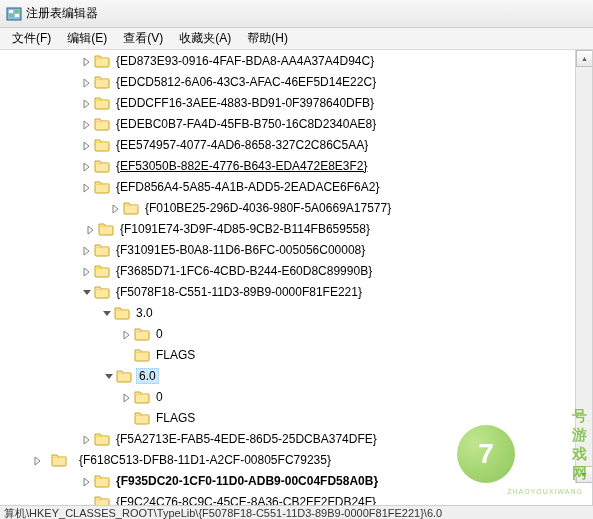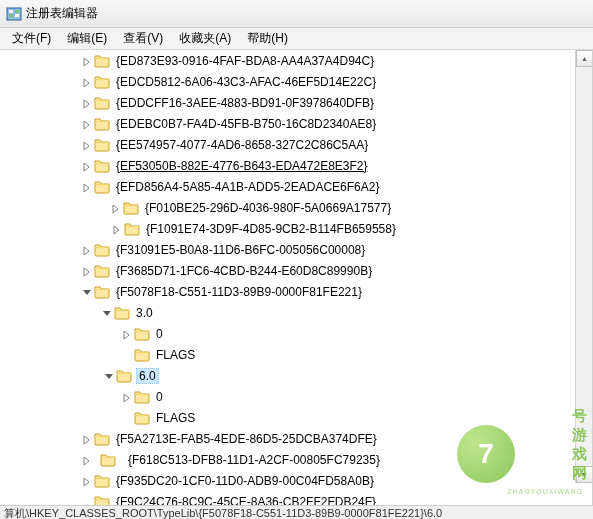--- a/index.html
+++ b/index.html
@@ -124,21 +124,21 @@
       <div class="row" style="padding-left: 111px;">
         <span class="chev"><svg width="10" height="10" viewBox="0 0 10 10">
             <path d="M2 1l5 4-5 4z" fill="none" stroke="#808080" stroke-width="1"></path>
           </svg></span>
         <span class="fldr"><svg width="16" height="16" viewBox="0 0 16 16">
             <path d="M1 3h5l1.5 2H15v8a1 1 0 0 1-1 1H2a1 1 0 0 1-1-1z" fill="#ffe9a2" stroke="#c9a227"></path>
             <path d="M1 5h14v1H1z" fill="#f5d368"></path>
           </svg></span>
         <span class="lbl">{F010BE25-296D-4036-980F-5A0669A17577}</span>
       </div>
-      <div class="row" style="padding-left: 112px;">
+      <div class="row" style="padding-left: 86px;">
         <span class="chev"><svg width="10" height="10" viewBox="0 0 10 10">
             <path d="M2 1l5 4-5 4z" fill="none" stroke="#808080" stroke-width="1"></path>
           </svg></span>
         <span class="fldr"><svg width="16" height="16" viewBox="0 0 16 16">
             <path d="M1 3h5l1.5 2H15v8a1 1 0 0 1-1 1H2a1 1 0 0 1-1-1z" fill="#ffe9a2" stroke="#c9a227"></path>
             <path d="M1 5h14v1H1z" fill="#f5d368"></path>
           </svg></span>
         <span class="lbl">{F1091E74-3D9F-4D85-9CB2-B114FB659558}</span>
       </div>
       <div class="row" style="padding-left: 82px;">
@@ -230,31 +230,31 @@
       <div class="row" style="padding-left: 82px;">
         <span class="chev"><svg width="10" height="10" viewBox="0 0 10 10">
             <path d="M2 1l5 4-5 4z" fill="none" stroke="#808080" stroke-width="1"></path>
           </svg></span>
         <span class="fldr"><svg width="16" height="16" viewBox="0 0 16 16">
             <path d="M1 3h5l1.5 2H15v8a1 1 0 0 1-1 1H2a1 1 0 0 1-1-1z" fill="#ffe9a2" stroke="#c9a227"></path>
             <path d="M1 5h14v1H1z" fill="#f5d368"></path>
           </svg></span>
         <span class="lbl">{F5A2713E-FAB5-4EDE-86D5-25DCBA374DFE}</span>
       </div>
-      <div class="row" style="padding-left: 82px; gap: 6px;">
+      <div class="row" style="padding-left: 33px; gap: 6px;">
         <span class="chev"><svg width="10" height="10" viewBox="0 0 10 10">
             <path d="M2 1l5 4-5 4z" fill="none" stroke="#808080" stroke-width="1"></path>
           </svg></span>
         <span class="fldr"><svg width="16" height="16" viewBox="0 0 16 16">
             <path d="M1 3h5l1.5 2H15v8a1 1 0 0 1-1 1H2a1 1 0 0 1-1-1z" fill="#ffe9a2" stroke="#c9a227"></path>
             <path d="M1 5h14v1H1z" fill="#f5d368"></path>
           </svg></span>
         <span class="lbl">{F618C513-DFB8-11D1-A2CF-00805FC79235}</span>
       </div>
-      <div class="row" style="padding-left: 82px;">
+      <div class="row" style="padding-left: 82px; font-weight: bold;">
         <span class="chev"><svg width="10" height="10" viewBox="0 0 10 10">
             <path d="M2 1l5 4-5 4z" fill="none" stroke="#808080" stroke-width="1"></path>
           </svg></span>
         <span class="fldr"><svg width="16" height="16" viewBox="0 0 16 16">
             <path d="M1 3h5l1.5 2H15v8a1 1 0 0 1-1 1H2a1 1 0 0 1-1-1z" fill="#ffe9a2" stroke="#c9a227"></path>
             <path d="M1 5h14v1H1z" fill="#f5d368"></path>
           </svg></span>
         <span class="lbl">{F935DC20-1CF0-11D0-ADB9-00C04FD58A0B}</span>
       </div>
       <div class="row" style="padding-left: 82px;">

